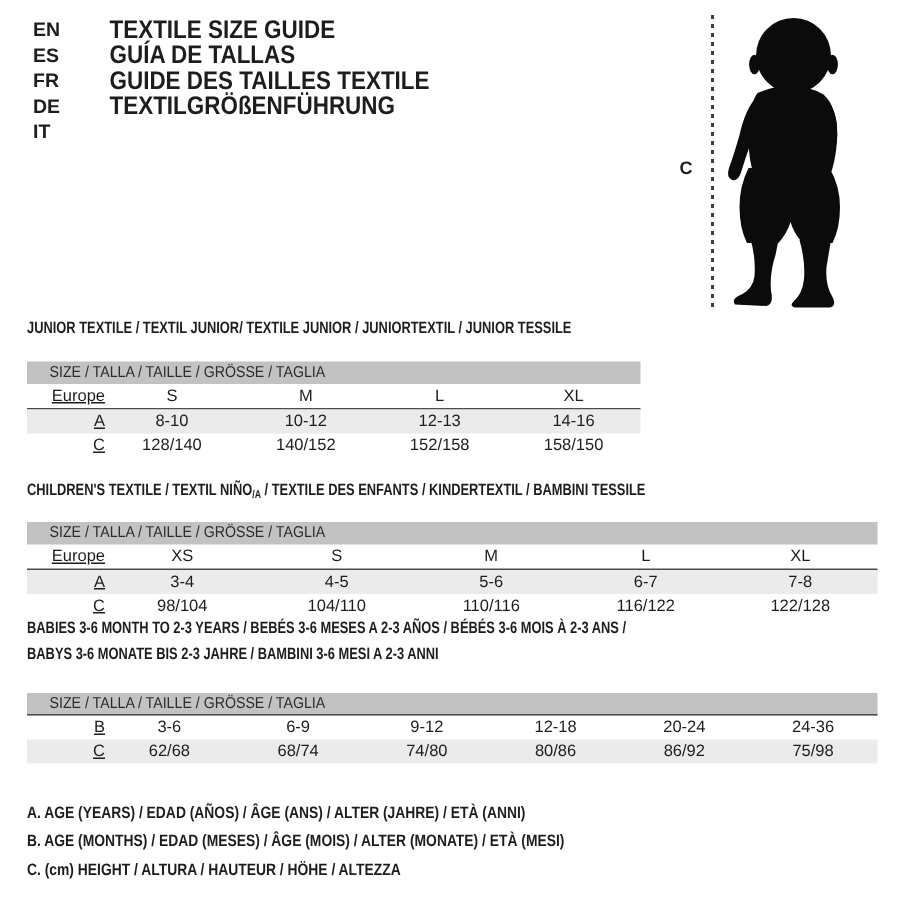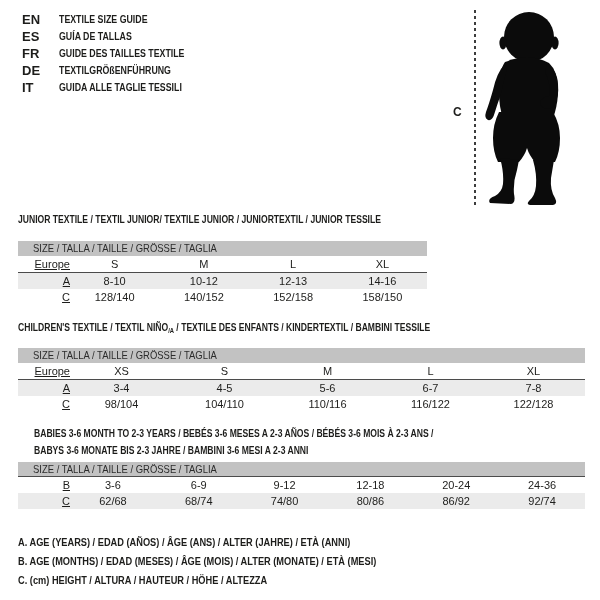--- a/index.html
+++ b/index.html
@@ -3,23 +3,23 @@
 <meta charset="utf-8">
 <style>
   html,body { margin:0; padding:0; background:#888; }
   .canvas {
     position:relative; width:600px; height:600px; margin:0 auto;
     background:#ffffff; overflow:hidden;
     font-family:"Liberation Sans", sans-serif; color:#1d1d1b;
   }
   
   .lang-list { position:absolute; left:22px; top:11px; }
-  .lang-row { display:flex; height:17px; line-height:17px; }
+  .lang-row { display:flex; height:17px; line-height:17px;gap:14px; }
   .lang-code { width:37px; font-size:13px; font-weight:bold; }
-  .lang-text { font-size:10px; font-weight:bold; }
+  .lang-text { font-size:17px; font-weight:bold; }
   .squish-lang { display:inline-block; transform:scaleX(0.88); transform-origin:0 50%; white-space:nowrap; }
 
   
   .measure-line {
     position:absolute; left:474px; top:10px; width:2px; height:198px;
     background:repeating-linear-gradient(to bottom, #3d3d3d 0 3px, transparent 3px 6px);
   }
   .measure-label { position:absolute; left:453px; top:105px; font-size:12px; font-weight:bold; }
   .baby-svg { position:absolute; left:483px; top:12px; }
 
@@ -63,21 +63,20 @@
     <div class="lang-row">
       <span class="lang-code">FR</span>
       <span class="lang-text"><span class="squish-lang">GUIDE DES TAILLES TEXTILE</span></span>
     </div>
     <div class="lang-row">
       <span class="lang-code">DE</span>
       <span class="lang-text"><span class="squish-lang">TEXTILGRÖßENFÜHRUNG</span></span>
     </div>
     <div class="lang-row">
       <span class="lang-code">IT</span>
-      <span class="lang-text"><span class="squish-lang">GUIDA ALLE TAGLIE TESSILI</span></span>
     </div>
   </div>
 
   <div class="measure-line"></div>
   <div class="measure-label">C</div>
   <svg class="baby-svg" width="84" height="195" viewBox="0 0 84 195" xmlns="http://www.w3.org/2000/svg">
     <g fill="#0b0b0b">
 
       <ellipse cx="46" cy="25" rx="25" ry="25"></ellipse>
       <ellipse cx="20" cy="31" rx="3.6" ry="6.5"></ellipse>
@@ -153,21 +152,21 @@
     <div class="row">
       <div class="cl">C</div>
       <div class="cd">98/104</div>
       <div class="cd">104/110</div>
       <div class="cd">110/116</div>
       <div class="cd">116/122</div>
       <div class="cd">122/128</div>
     </div>
   </div>
 
-  <div class="tbl-title" style="left:18px; top:425px;margin-left:16px;">
+  <div class="tbl-title" style="left:18px; top:411px;">
     <div style="height:17px; line-height:17px;"><span class="squish-title">BABIES 3-6 MONTH TO 2-3 YEARS / BEBÉS 3-6 MESES A 2-3 AÑOS / BÉBÉS 3-6 MOIS À 2-3 ANS /</span></div>
     <div style="height:17px; line-height:17px;"><span class="squish-title">BABYS 3-6 MONATE BIS 2-3 JAHRE / BAMBINI 3-6 MESI A 2-3 ANNI</span></div>
   </div>
   <div class="tbox" style="left:18px; top:462px; width:567px;">
     <div class="bar bar-rule">
       <span class="squish-bar">SIZE / TALLA / TAILLE / GRÖSSE / TAGLIA</span>
     </div>
     <div class="row">
       <div class="cl">B</div>
       <div class="cd">3-6</div>
@@ -177,21 +176,21 @@
       <div class="cd">20-24</div>
       <div class="cd">24-36</div>
     </div>
     <div class="row alt">
       <div class="cl">C</div>
       <div class="cd">62/68</div>
       <div class="cd">68/74</div>
       <div class="cd">74/80</div>
       <div class="cd">80/86</div>
       <div class="cd">86/92</div>
-      <div class="cd">92/74</div>
+      <div class="cd">75/98</div>
     </div>
   </div>
 
   <div class="footnotes">
     <div class="foot-line"><span class="squish-foot">A. AGE (YEARS) / EDAD (AÑOS) / ÂGE (ANS) / ALTER (JAHRE) / ETÀ (ANNI)</span></div>
     <div class="foot-line"><span class="squish-foot">B. AGE (MONTHS) / EDAD (MESES) / ÂGE (MOIS) / ALTER (MONATE) / ETÀ (MESI)</span></div>
     <div class="foot-line"><span class="squish-foot">C. (cm) HEIGHT / ALTURA / HAUTEUR / HÖHE / ALTEZZA</span></div>
   </div>
 
 </div>

